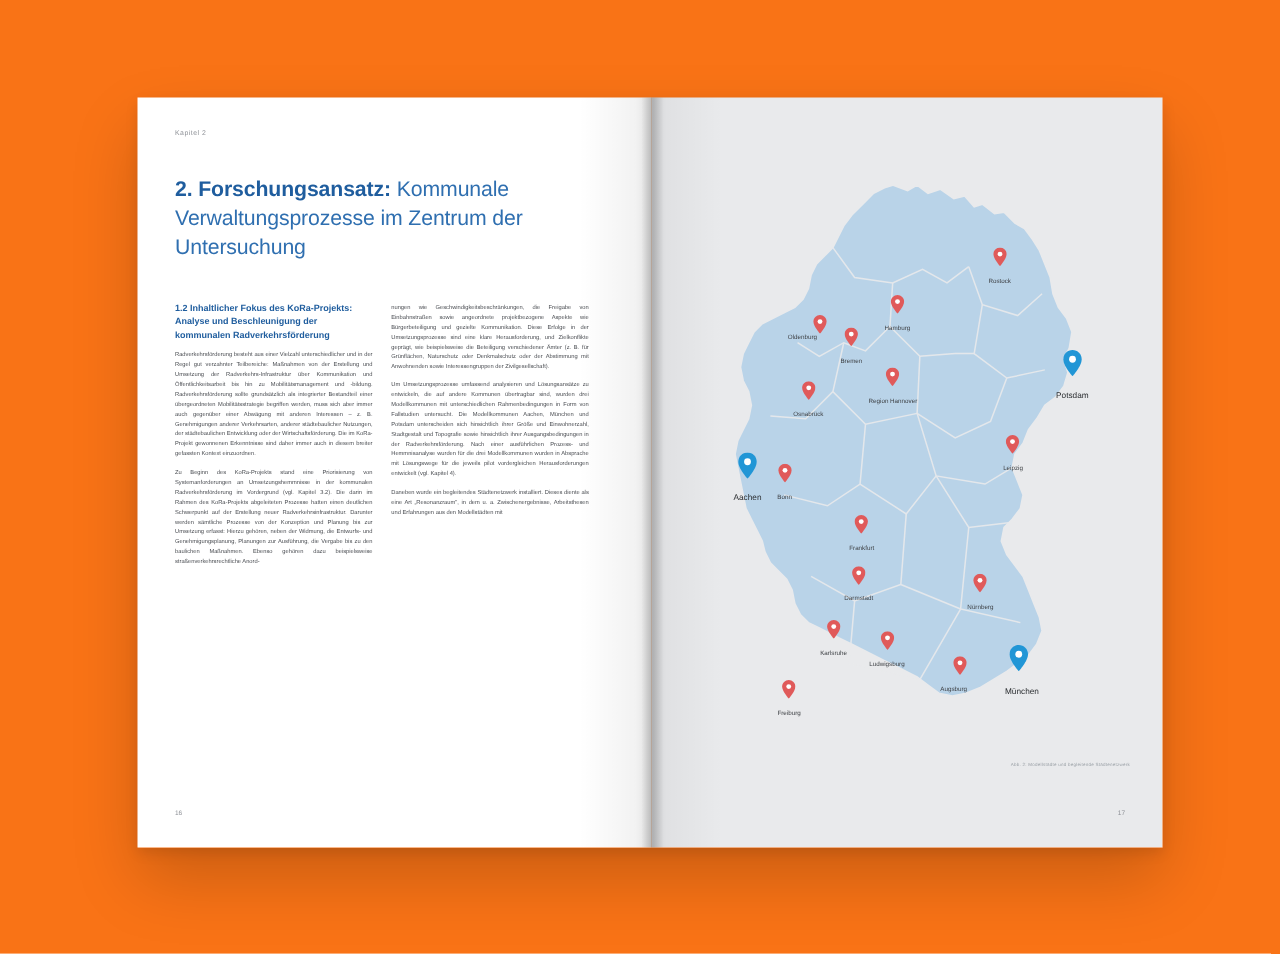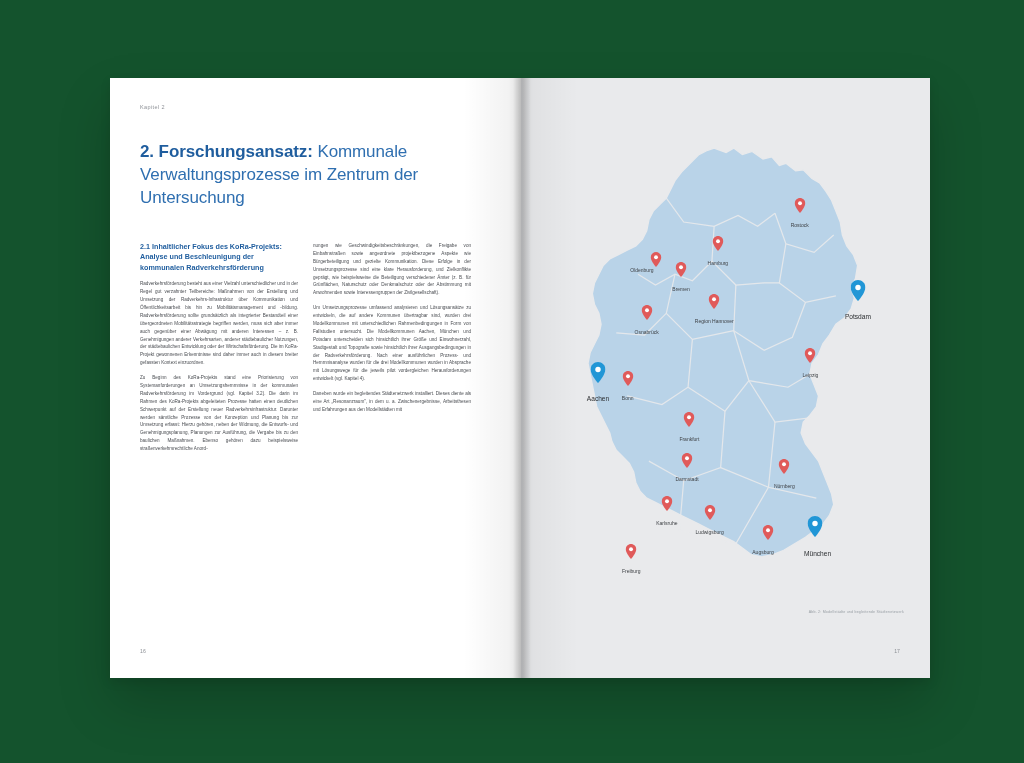--- a/index.html
+++ b/index.html
@@ -9,21 +9,21 @@
     height: 763px;
     overflow: hidden;
     background: #ffffff;
     font-family: "Liberation Sans", sans-serif;
   }
 
   #stage {
     position: relative;
     width: 1024px;
     height: 763px;
-    background: #14532d;
+    background: #f97316;
   }
 
   
   .spread {
     position: absolute;
     left: 110px;
     top: 78px;
     width: 820px;
     height: 600px;
     display: flex;
@@ -167,21 +167,21 @@
 
     <div class="page page-left">
 
       <div class="chapter-label">Kapitel 2</div>
 
       <div class="headline">
         <span class="bold">2. Forschungsansatz:</span><span> Kommunale Verwaltungsprozesse im Zentrum der Untersuchung</span>
       </div>
 
       <div class="col col-1">
-        <p class="sub-head">2.1 Inhaltlicher Fokus des KoRa-Projekts: Analyse und Beschleunigung der kommunalen Radverkehrsförderung</p>
+        <p class="sub-head">1.2 Inhaltlicher Fokus des KoRa-Projekts: Analyse und Beschleunigung der kommunalen Radverkehrsförderung</p>
         <p class="body-text">Radverkehrsförderung besteht aus einer Vielzahl unterschiedlicher und in der Regel gut verzahnter Teilbereiche: Maßnahmen von der Erstellung und Umsetzung der Radverkehrs-Infrastruktur über Kommunikation und Öffentlichkeitsarbeit bis hin zu Mobilitätsmanagement und -bildung. Radverkehrsförderung sollte grundsätzlich als integrierter Bestandteil einer übergeordneten Mobilitätsstrategie begriffen werden, muss sich aber immer auch gegenüber einer Abwägung mit anderen Interessen – z. B. Genehmigungen anderer Verkehrsarten, anderer städtebaulicher Nutzungen, der städtebaulichen Entwicklung oder der Wirtschaftsförderung. Die im KoRa-Projekt gewonnenen Erkenntnisse sind daher immer auch in diesem breiter gefassten Kontext einzuordnen.</p>
         <p class="body-text">Zu Beginn des KoRa-Projekts stand eine Priorisierung von Systemanforderungen an Umsetzungshemmnisse in der kommunalen Radverkehrsförderung im Vordergrund (vgl. Kapitel 3.2). Die darin im Rahmen des KoRa-Projekts abgeleiteten Prozesse hatten einen deutlichen Schwerpunkt auf der Erstellung neuer Radverkehrsinfrastruktur. Darunter werden sämtliche Prozesse von der Konzeption und Planung bis zur Umsetzung erfasst: Hierzu gehören, neben der Widmung, die Entwurfs- und Genehmigungsplanung, Planungen zur Ausführung, die Vergabe bis zu den baulichen Maßnahmen. Ebenso gehören dazu beispielsweise straßenverkehrsrechtliche Anord-</p>
       </div>
 
       <div class="col col-2">
         <p class="body-text">nungen wie Geschwindigkeitsbeschränkungen, die Freigabe von Einbahnstraßen sowie angeordnete projektbezogene Aspekte wie Bürgerbeteiligung und gezielte Kommunikation. Diese Erfolge in der Umsetzungsprozesse sind eine klare Herausforderung, und Zielkonflikte geprägt, wie beispielsweise die Beteiligung verschiedener Ämter (z. B. für Grünflächen, Naturschutz oder Denkmalschutz oder der Abstimmung mit Anwohnenden sowie Interessengruppen der Zivilgesellschaft).</p>
         <p class="body-text">Um Umsetzungsprozesse umfassend analysieren und Lösungsansätze zu entwickeln, die auf andere Kommunen übertragbar sind, wurden drei Modellkommunen mit unterschiedlichen Rahmenbedingungen in Form von Fallstudien untersucht. Die Modellkommunen Aachen, München und Potsdam unterscheiden sich hinsichtlich ihrer Größe und Einwohnerzahl, Stadtgestalt und Topografie sowie hinsichtlich ihrer Ausgangsbedingungen in der Radverkehrsförderung. Nach einer ausführlichen Prozess- und Hemmnisanalyse wurden für die drei Modellkommunen wurden in Absprache mit Lösungswege für die jeweils pilot vordergleichen Herausforderungen entwickelt (vgl. Kapitel 4).</p>
         <p class="body-text">Daneben wurde ein begleitendes Städtenetzwerk installiert. Dieses diente als eine Art „Resonanzraum", in dem u. a. Zwischenergebnisse, Arbeitsthesen und Erfahrungen aus den Modellstädten mit</p>
       </div>
 

